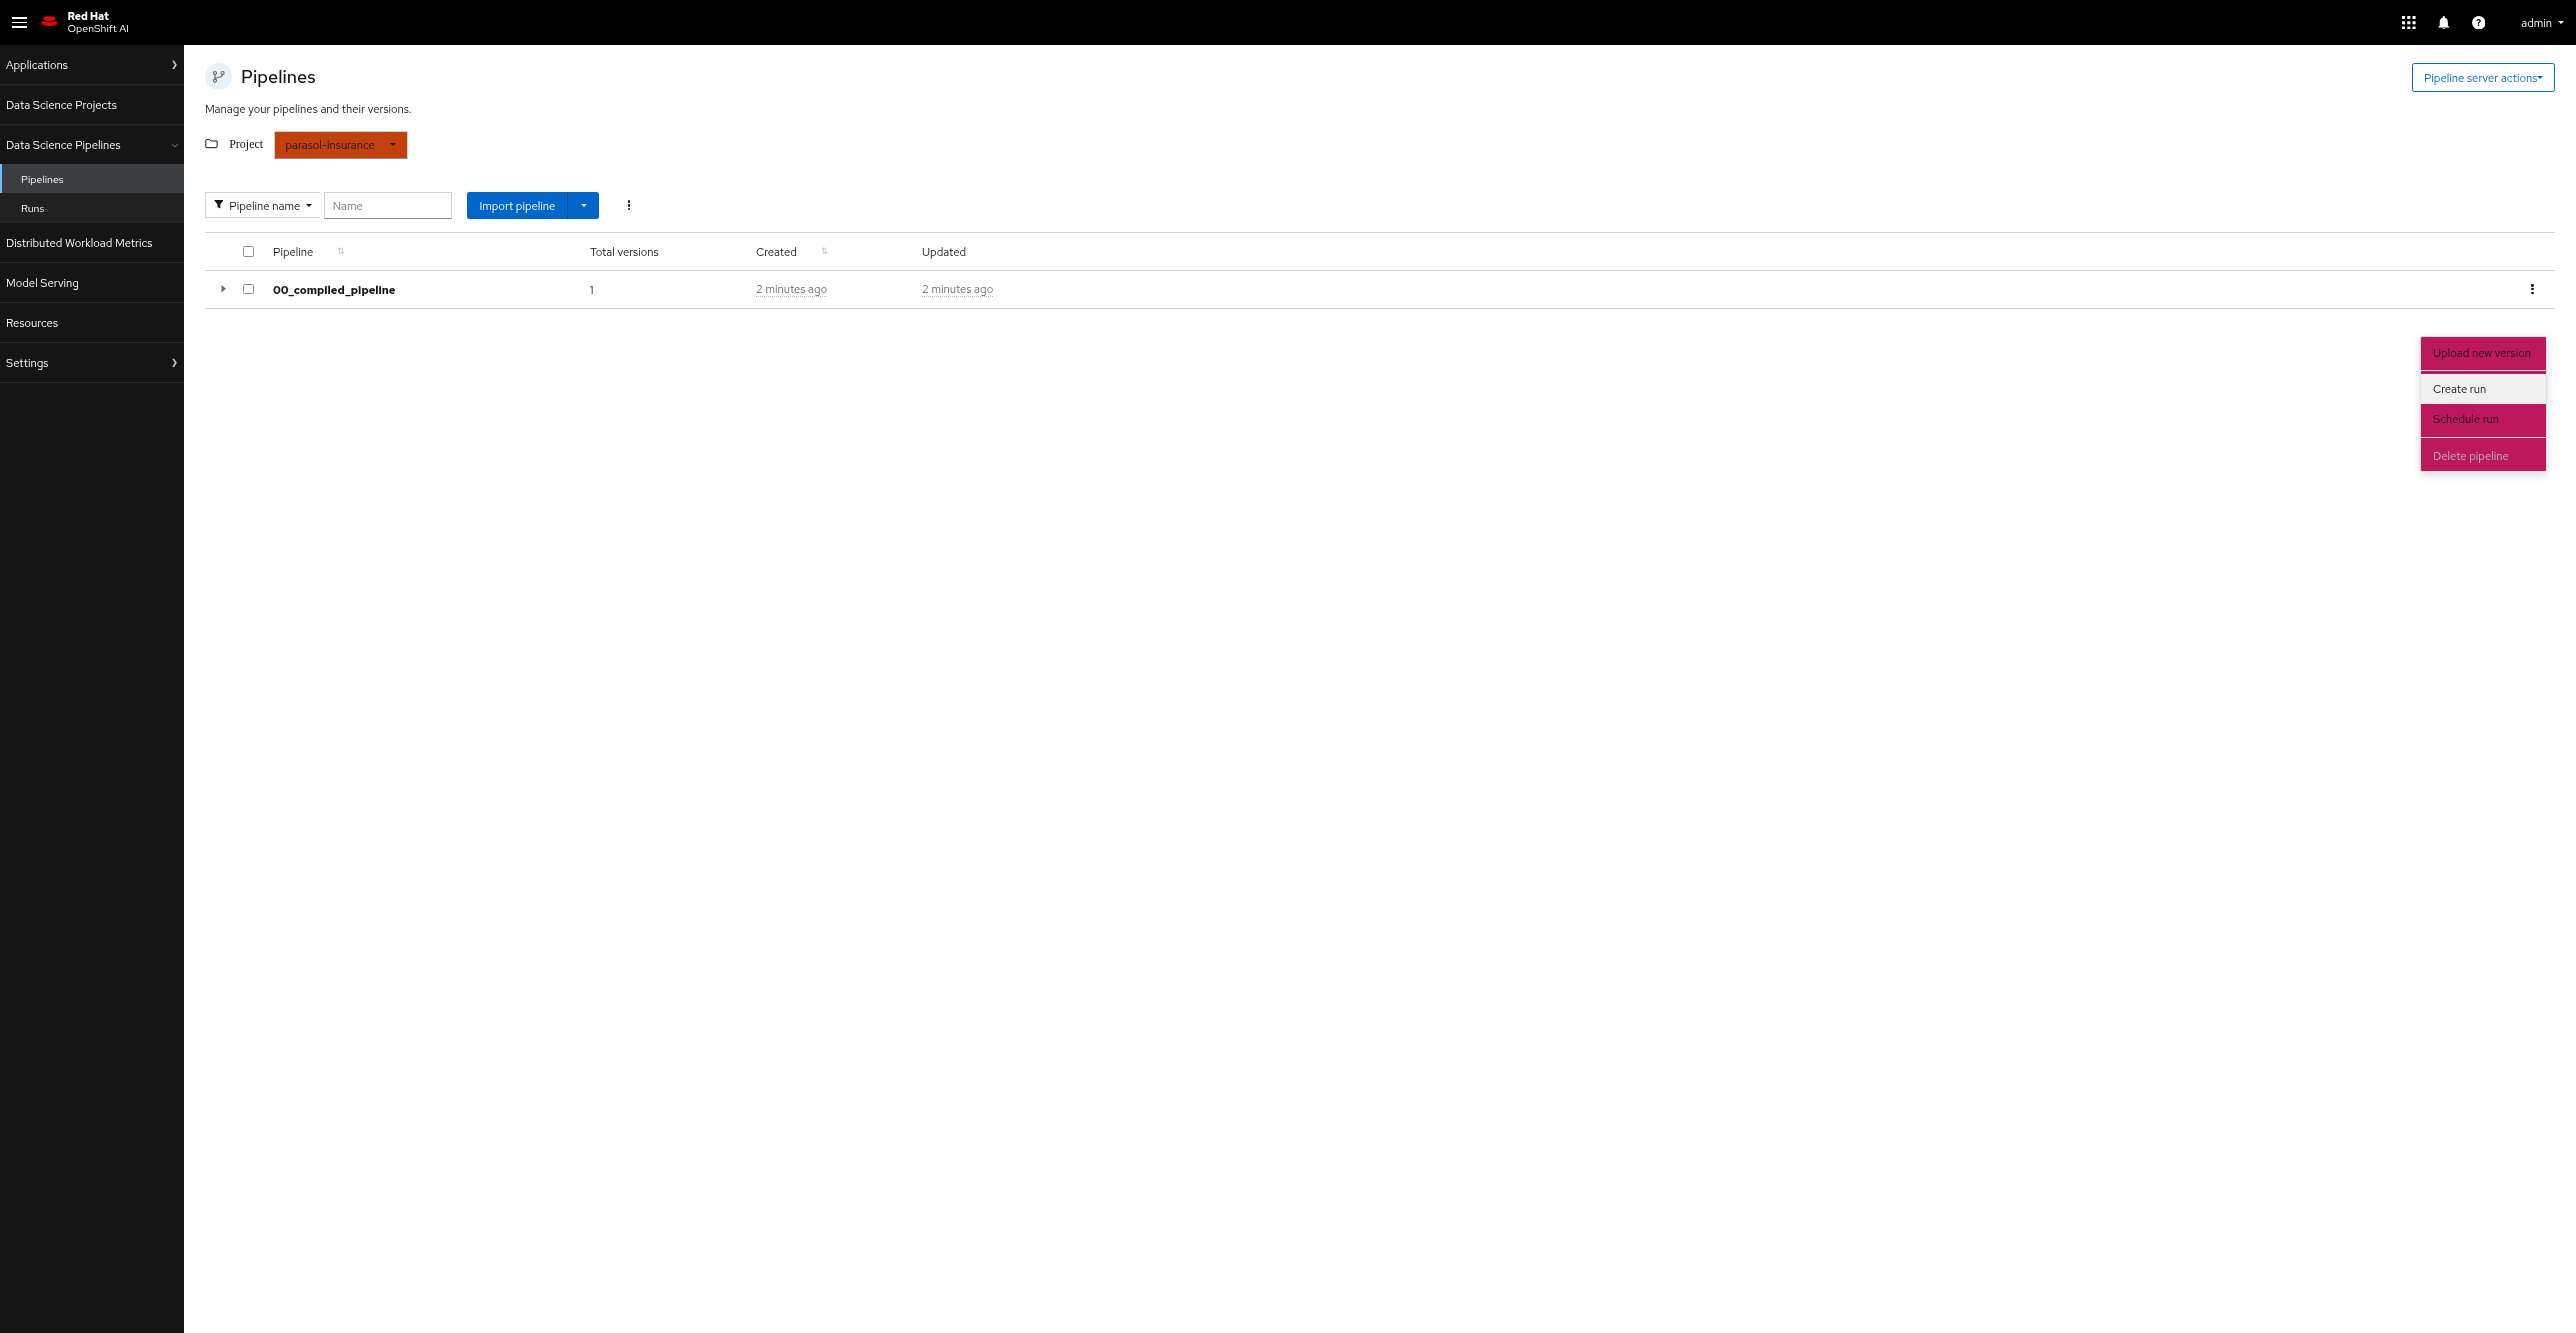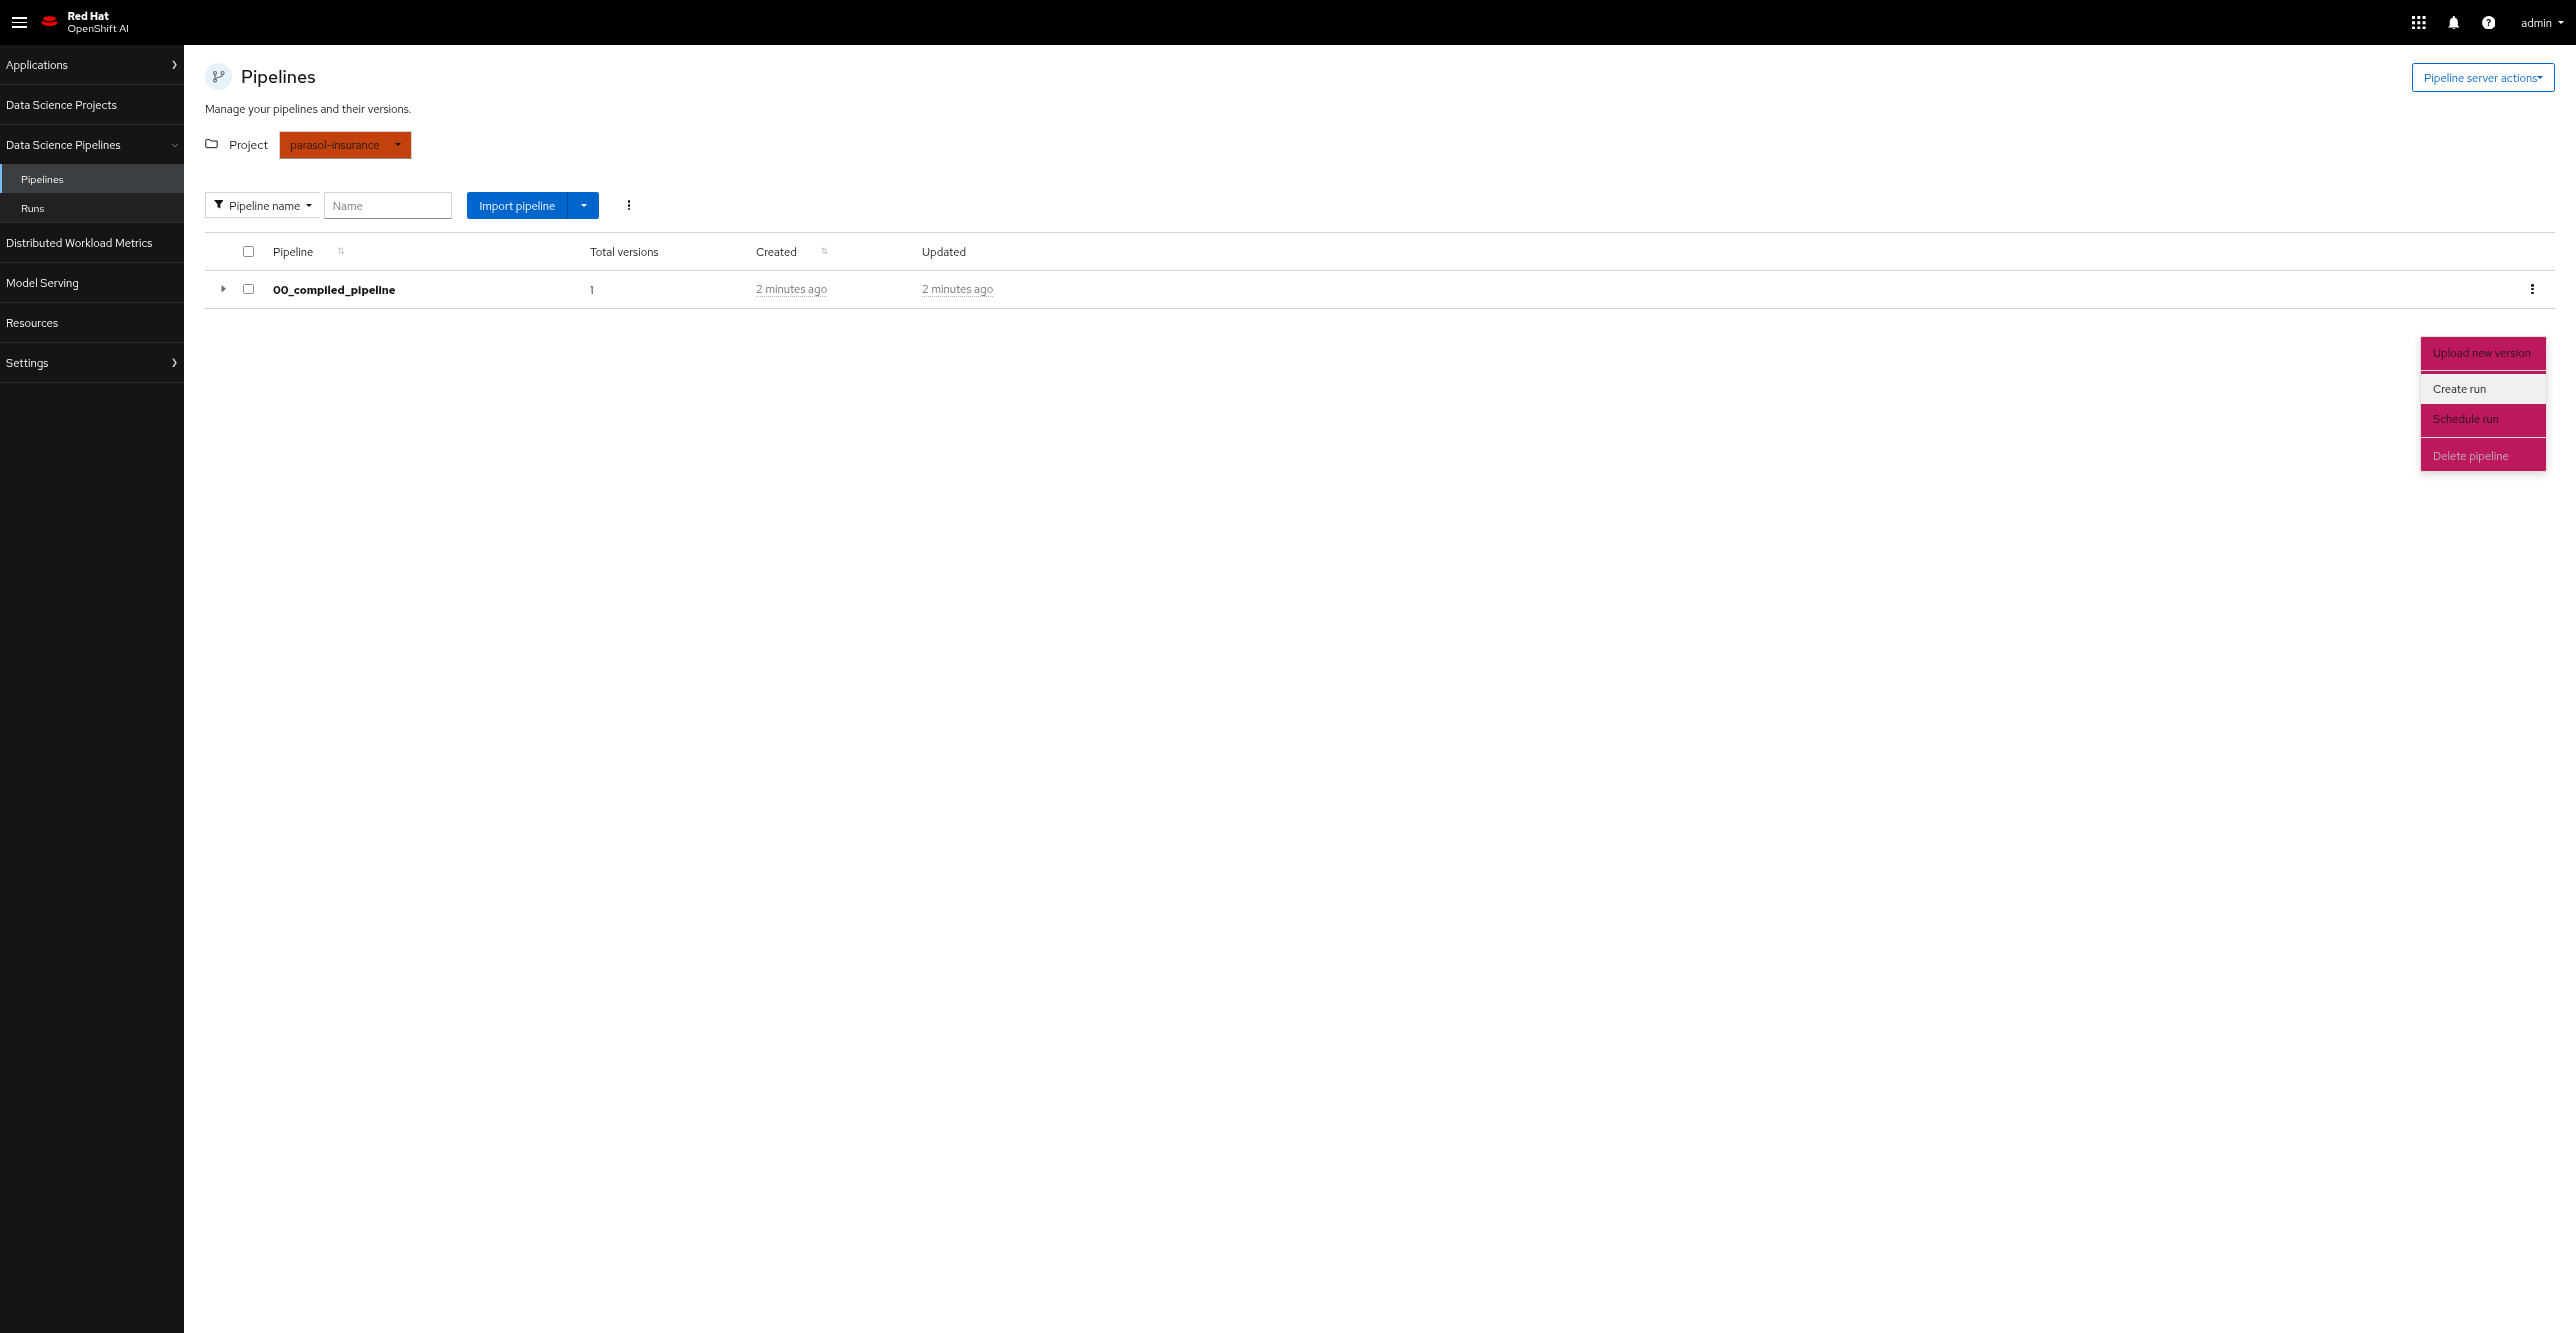--- a/index.html
+++ b/index.html
@@ -10,21 +10,21 @@
 .hamburger { width: 15px; height: 15px; cursor: pointer; display: flex; flex-direction: column; justify-content: center; gap: 3px; margin-right: 12px; }
 .hamburger span { height: 1.5px; background: #fff; width: 100%; }
 .brand { display: flex; align-items: center; gap: 7.5px; }
 .hat-icon svg { width: 21px; height: 15px; }
 .brand-text { display: flex; flex-direction: column; line-height: 1.1; }
 .brand-top { font-weight: 700; font-size: 10.6px; }
 .brand-bottom { font-size: 10.6px; font-weight: 400; }
 .topbar-spacer { flex: 1; }
 .topbar-icons { display: flex; align-items: center; gap: 21px; }
 .topbar-icon { width: 13.6px; height: 13.6px; cursor: pointer; color: #fff; }
-.user-menu { display: flex; align-items: center; gap: 6px; cursor: pointer; font-size: 11.3px; margin-left: 5px; }
+.user-menu { display: flex; align-items: center; gap: 6px; cursor: pointer; font-size: 11.3px; margin-left: 15px; }
 .caret-down { width: 0; height: 0; border-left: 3px solid transparent; border-right: 3px solid transparent; border-top: 3.8px solid #fff; }
 
 
 .layout { display: flex; height: calc(100vh - 45px); }
 .sidebar { width: 184px; background: #151515; color: #fff; display: flex; flex-direction: column; }
 .nav-item { padding: 12px 6px 12px 6px; font-size: 11.3px; cursor: pointer; display: flex; justify-content: space-between; align-items: center; border-bottom: 0.8px solid #2a2a2a; }
 .nav-item.expandable { }
 .nav-item .chevron { font-size: 8.3px; color: #ccc; }
 .nav-sub { background: #212121; }
 .nav-sub-item { padding: 7.5px 6px 7.5px 21px; font-size: 10.6px; cursor: pointer; }
@@ -37,21 +37,21 @@
 .page-title-row { display: flex; align-items: center; gap: 9px; }
 .pipeline-icon-wrap { width: 27px; height: 27px; border-radius: 50%; background: #e7f1fa; display: flex; align-items: center; justify-content: center; }
 .pipeline-icon-wrap svg { width: 13.6px; height: 13.6px; stroke: #6a6e73; }
 .page-title { font-size: 18px; font-weight: 500; }
 .page-desc { padding: 0 21px 10.6px 21px; font-size: 11.3px; color: #151515; }
 .server-actions-btn { border: 0.8px solid #0066cc; color: #0066cc; background: #fff; padding: 6px 10.6px; font-size: 11.3px; border-radius: 2.3px; display: flex; align-items: center; cursor: pointer; }
 .server-actions-btn .caret-down { border-top-color: #0066cc; }
 
 .project-row { padding: 4.5px 21px 13.6px 21px; display: flex; align-items: center; gap: 10.6px; }
 .project-icon svg { width: 13.6px; height: 12px; stroke: #151515; fill: none; }
-.project-label { font-size: 12px; }
+.project-label { font-size: 12px; font-family: Liberation Serif, serif; }
 .project-select { border: 0.8px solid #d2d2d2; border-bottom: 0.8px solid #8a8d90; padding: 5.3px 10.6px; font-size: 11.3px; display: flex; align-items: center; gap: 15px; cursor: pointer; background: #c2410c; }
 .project-select .caret-down { border-top-color: #151515; }
 
 .toolbar { padding: 19.6px 21px 9px 21px; display: flex; align-items: center; gap: 4.5px; }
 .filter-dd { border: 0.8px solid #d2d2d2; border-right: none; padding: 4.5px 7.5px; display: flex; align-items: center; gap: 6px; font-size: 11.3px; cursor: pointer; background: #fff; height: 26px; }
 .filter-icon svg { width: 9.8px; height: 9.8px; }
 .filter-dd .caret-down { border-top-color: #151515; }
 .name-input { border: 0.8px solid #d2d2d2; border-bottom: 0.8px solid #8a8d90; padding: 4.5px 7.5px; font-size: 11.3px; width: 128px; height: 27px; outline: none; }
 .import-group { display: flex; margin-left: 10.6px; }
 .import-btn { background: #0066cc; color: #fff; border: none; padding: 0 12px; font-size: 11.3px; cursor: pointer; height: 27px; border-radius: 2.3px 0 0 2.3px; }

